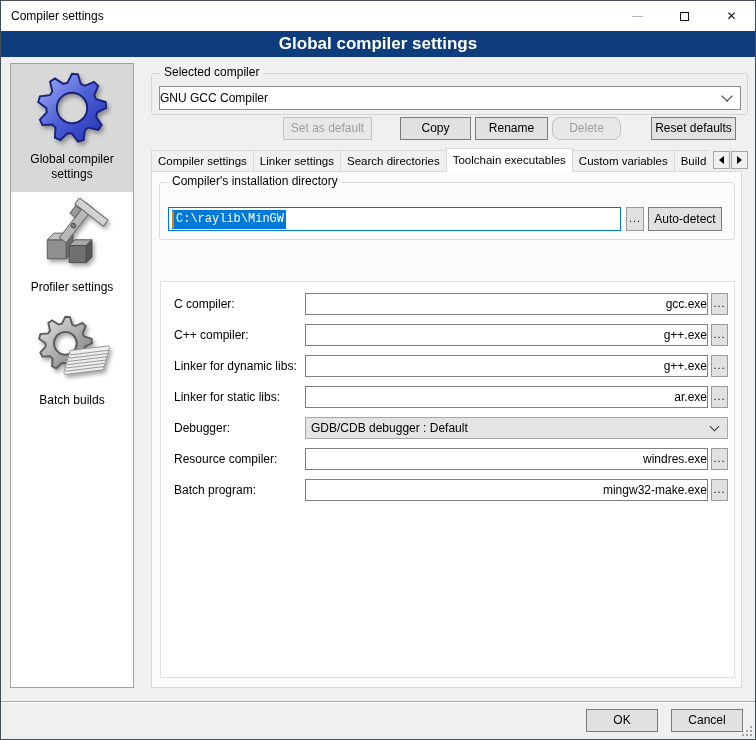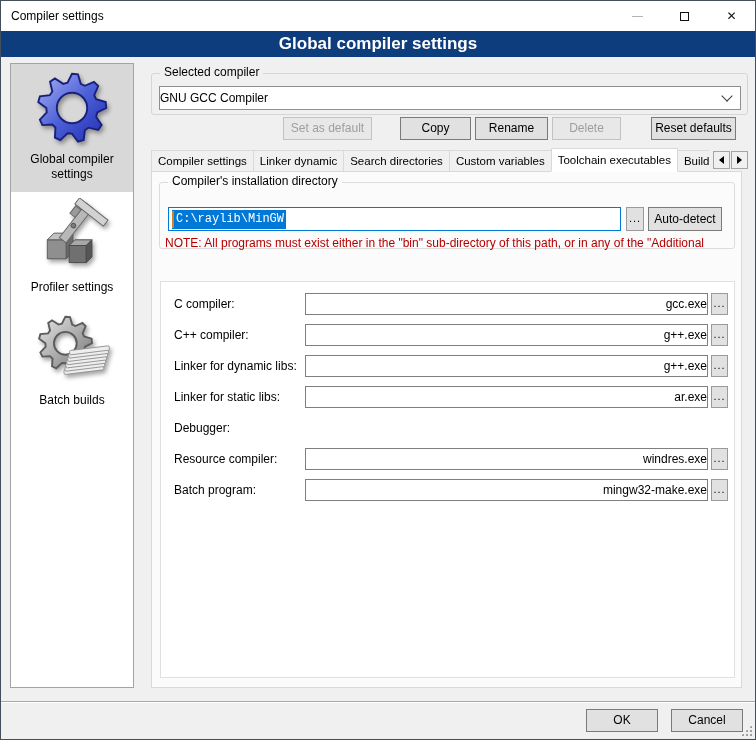--- a/index.html
+++ b/index.html
@@ -52,21 +52,21 @@
   .tab.clipped { width:44px; padding-right:0; overflow:hidden; }
   .tab-scroll { display:flex; margin-left:3px; margin-bottom:3px; }
   .scrollbtn { width:17px; height:18px; background:#f0f0f0; border:1px solid #a5a5a5; margin-left:1px;
     display:flex; align-items:center; justify-content:center; }
   .tri-left { width:0; height:0; border-top:4px solid transparent; border-bottom:4px solid transparent; border-right:5px solid #000; }
   .tri-right { width:0; height:0; border-top:4px solid transparent; border-bottom:4px solid transparent; border-left:5px solid #000; }
   
   .tabpage { position:absolute; left:150px; top:170px; width:591px; height:517px;
     background:#fbfbfb; border:1px solid #d9d9d9; z-index:1; }
   
-  .group.install { left:7px; top:10px; width:576px; height:67px; border-color:#dcdcdc; }
+  .group.install { left:7px; top:10px; width:576px; height:58px; border-color:#dcdcdc; }
   .text-input { position:absolute; left:8px; top:24px; width:453px; height:24px;
     background:#fff; border:1px solid var(--selection,#0078d7); display:flex; align-items:center; padding-left:3px; }
   .selection { position:relative; background:var(--selection,#0078d7); color:#fff; padding:2px 2px 3px 4px; white-space:nowrap;font-family:Liberation Mono, monospace; }
   .caret { position:absolute; left:0; top:1px; bottom:1px; width:2px; background:#c8872b; }
   .mini { background:#e1e1e1; border:1px solid #9a9a9a; text-align:center; line-height:18px;
     font-size:11px; letter-spacing:1px; cursor:default; }
   .browse-main { position:absolute; left:466px; top:24px; width:18px; height:24px; line-height:21px; }
   .autodetect { position:absolute; left:488px; top:24px; width:74px; height:24px; background:#e1e1e1;
     border:1px solid #7a7a7a; text-align:center; line-height:22px; }
   .note { position:absolute; left:5px; top:53px; right:2px; color:var(--note_red,#b40000);
@@ -163,31 +163,31 @@
     <div class="combo" style="position:absolute; left:7px; top:12px; right:6px; height:24px;">
       <span>GNU GCC Compiler</span>
       <span class="chev"></span>
     </div>
   </div>
 
   <div id="compiler-buttons" style="position:absolute; left:150px; top:0; width:597px;">
       <div class="btn disabled" style="left: 132px; top: 116px; width: 89px;">Set as default</div>
       <div class="btn" style="left: 249px; top: 116px; width: 71px;">Copy</div>
       <div class="btn" style="left: 324px; top: 116px; width: 73px;">Rename</div>
-      <div class="btn disabled" style="left: 401px; top: 116px; width: 69px;">Delete</div>
+      <div class="btn disabled" style="left: 401px; top: 116px; width: 69px; border-radius: 8px;">Delete</div>
       <div class="btn" style="left: 500px; top: 116px; width: 85px;">Reset defaults</div>
     </div>
 
   <div class="tabbar">
     <div class="tabs-list" id="tabs-list">
         <div class="tab">Compiler settings</div>
-        <div class="tab">Linker dynamic</div>
+        <div class="tab">Linker settings</div>
         <div class="tab">Search directories</div>
+        <div class="tab active">Toolchain executables</div>
         <div class="tab">Custom variables</div>
-        <div class="tab active">Toolchain executables</div>
         <div class="tab clipped">Build options</div>
       </div>
     <div class="tab-scroll">
       <div class="scrollbtn">
           <span class="tri-left"></span>
         </div>
       <div class="scrollbtn">
           <span class="tri-right"></span>
         </div>
     </div>
@@ -198,21 +198,20 @@
     <div class="group install">
       <span class="group-label on-page">Compiler's installation directory</span>
       <div class="text-input">
         <span class="selection">
           <span class="caret"></span>
           <span>C:\raylib\MinGW</span>
         </span>
       </div>
       <div class="mini browse-main">...</div>
       <div class="autodetect">Auto-detect</div>
-      <div class="note">NOTE: All programs must exist either in the "bin" sub-directory of this path, or in any of the "Additional</div>
     </div>
 
 
     <div class="subpanel" id="subpanel">
         <div class="prow" style="top: 11px;">
           <div class="rlabel">C compiler:</div>
           <div class="field">gcc.exe</div>
           <div class="mini row-browse">...</div>
         </div>
         <div class="prow" style="top: 42px;">
@@ -225,20 +224,21 @@
           <div class="field">g++.exe</div>
           <div class="mini row-browse">...</div>
         </div>
         <div class="prow" style="top: 104px;">
           <div class="rlabel">Linker for static libs:</div>
           <div class="field">ar.exe</div>
           <div class="mini row-browse">...</div>
         </div>
         <div class="prow" style="top: 135px;">
           <div class="rlabel">Debugger:</div>
+          <div class="combo2"><span>GDB/CDB debugger : Default</span><span class="chev"></span></div>
         </div>
         <div class="prow" style="top: 166px;">
           <div class="rlabel">Resource compiler:</div>
           <div class="field">windres.exe</div>
           <div class="mini row-browse">...</div>
         </div>
         <div class="prow" style="top: 197px;">
           <div class="rlabel">Batch program:</div>
           <div class="field">mingw32-make.exe</div>
           <div class="mini row-browse">...</div>

